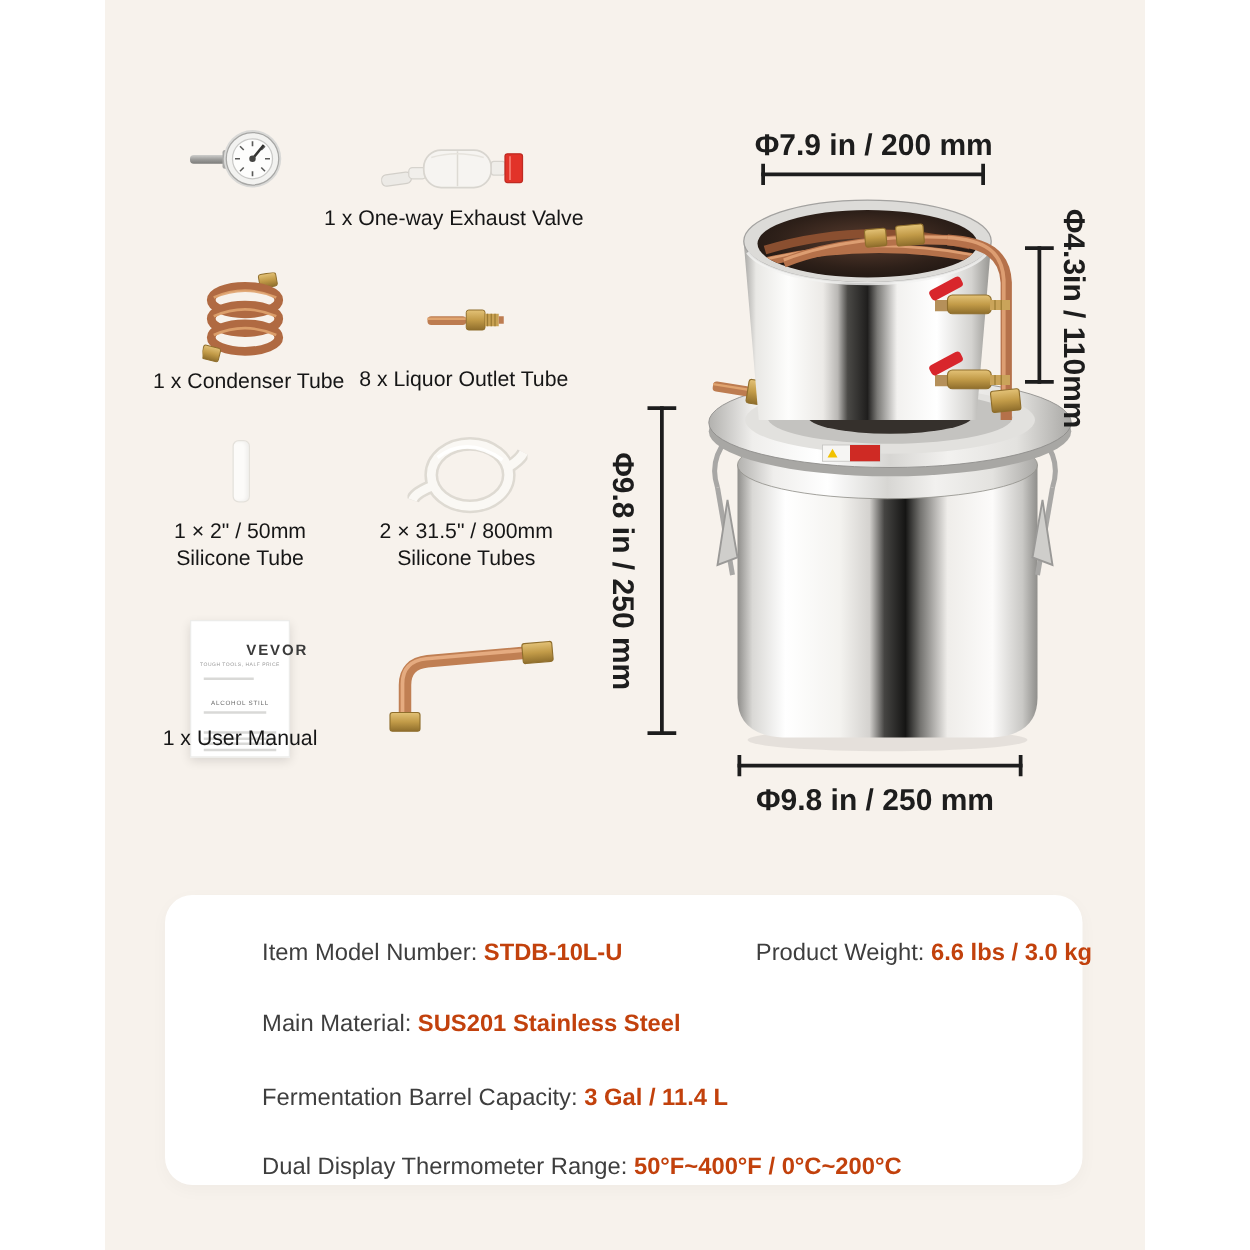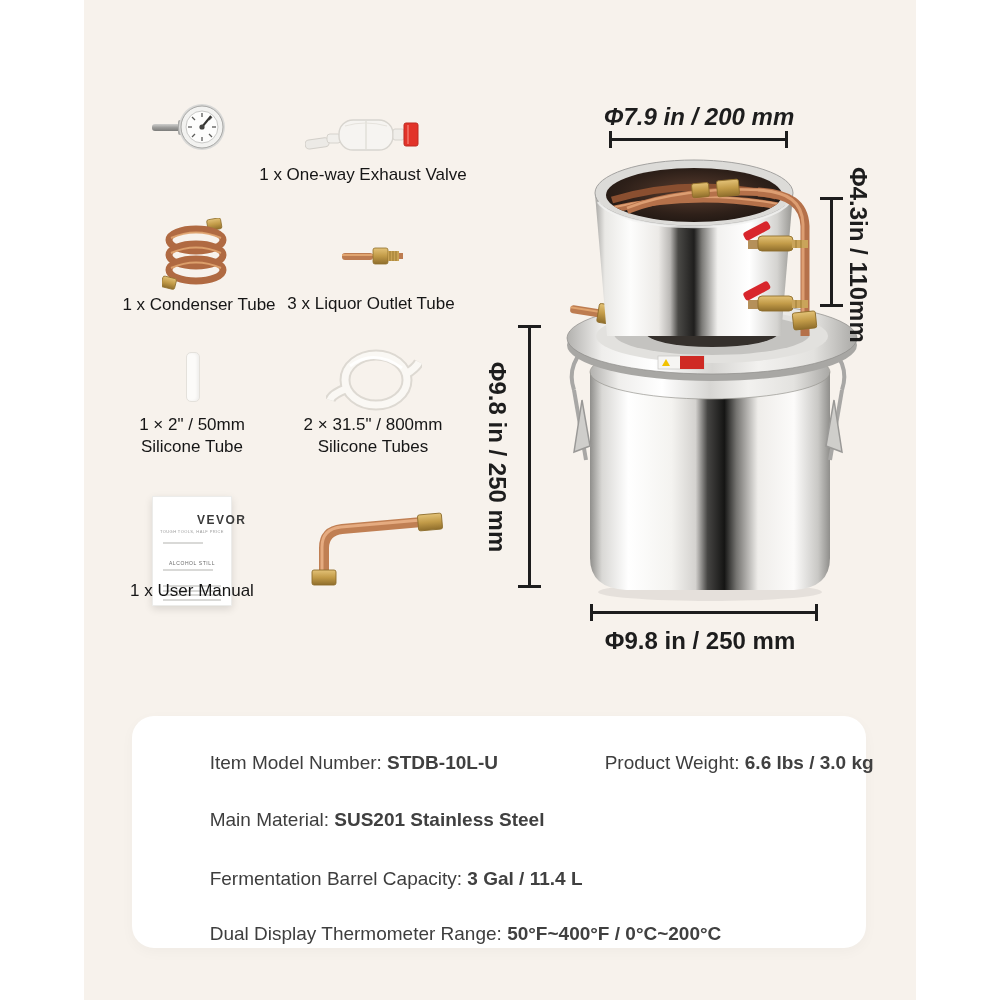--- a/index.html
+++ b/index.html
@@ -13,21 +13,21 @@
   .dim-h{position:absolute;height:3px;background:#1d1d1d;}
   .dim-h::before,.dim-h::after{content:"";position:absolute;top:-7px;width:3px;height:17px;background:#1d1d1d;}
   .dim-h::before{left:0;}
   .dim-h::after{right:0;}
   .dim-v{position:absolute;width:3px;background:#1d1d1d;}
   .dim-v::before,.dim-v::after{content:"";position:absolute;left:-10px;width:23px;height:3px;background:#1d1d1d;}
   .dim-v::before{top:0;}
   .dim-v::after{bottom:0;}
   .spec-card{position:absolute;left:132px;top:716px;width:734px;height:232px;background:#ffffff;border-radius:22px;box-shadow:0 4px 14px rgba(0,0,0,0.03);}
   .spec{position:absolute;font-size:19px;color:#3e3e3e;white-space:pre;}
-  .spec .spec-value{font-weight:bold;color:#404040;}
+  .spec .spec-value{font-weight:bold;color:#c2410c;}
   .manual{position:absolute;left:152px;top:496px;width:80px;height:110px;background:#ffffff;box-shadow:0 3px 8px rgba(0,0,0,0.12);border:1px solid #ececea;box-sizing:border-box;text-align:center;}
   .manual .brand{margin-top:16px;font-size:12px;font-weight:bold;letter-spacing:1.5px;color:#3a3a3a;margin-left:44px;}
   .manual .brand-sub{margin-top:2px;font-size:4px;letter-spacing:0.4px;color:#9a9a9a;}
   .manual .title{margin-top:16px;font-size:5px;letter-spacing:0.6px;color:#6a6a6a;}
   .manual .bar{height:2px;background:#d9d9d7;margin:3px 10px 0 10px;}
   .manual .bar.b1{margin-top:8px;width:40px;margin-left:10px;}
   .manual .bar.b2{width:50px;margin-left:10px;}
   .manual .parablock{margin:14px 8px 0 8px;}
   .manual .parablock .bar{margin:2.5px 2px 0 2px;}
   .sil-short{position:absolute;left:186px;top:352px;width:12px;height:48px;background:#fcfbf9;border:1px solid #e4e1db;border-radius:5px;box-shadow:inset -2px 0 3px rgba(0,0,0,0.05);}
@@ -151,21 +151,21 @@
     <path d="M 24 62 L 24 36 Q 24 19 42 17 L 122 10" fill="none" stroke="#c07f53" stroke-width="10" stroke-linecap="round"></path>
     <path d="M 22 60 L 22 35 Q 22 17 41 15 L 121 8" fill="none" stroke="#e5ab80" stroke-width="3" stroke-linecap="round"></path>
     <rect x="12" y="58" width="24" height="15" rx="2" fill="url(#brassG)" stroke="#8f6e2c" stroke-width="0.9"></rect>
     <g transform="rotate(-5 130 10)">
         <rect x="118" y="2" width="24" height="16" rx="2" fill="url(#brassG)" stroke="#8f6e2c" stroke-width="0.9"></rect>
       </g>
   </svg>
 
   <div class="kit-label" style="left:253px;top:164px;width:220px;">1 x One-way Exhaust Valve</div>
   <div class="kit-label" style="left:99px;top:294px;width:200px;">1 x Condenser Tube</div>
-  <div class="kit-label" style="left:261px;top:293px;width:220px;">3 x Liquor Outlet Tube</div>
+  <div class="kit-label" style="left:261px;top:293px;width:220px;">8 x Liquor Outlet Tube</div>
   <div class="kit-label" style="left:92px;top:414px;width:200px;"><span>1 × 2" / 50mm</span><br><span>Silicone Tube</span></div>
   <div class="kit-label" style="left:273px;top:414px;width:200px;"><span>2 × 31.5" / 800mm</span><br><span>Silicone Tubes</span></div>
   <div class="kit-label" style="left:92px;top:580px;width:200px;">1 x User Manual</div>
 
   <svg class="abs" style="left:552px;top:148px;" width="312" height="468" viewBox="0 0 312 468">
     <defs>
       <linearGradient id="gTop" x1="0" y1="0" x2="1" y2="0">
         <stop offset="0" stop-color="#a7a6a3"></stop>
           <stop offset="0.05" stop-color="#e9e8e5"></stop>
         <stop offset="0.18" stop-color="#fdfdfc"></stop>
@@ -293,21 +293,21 @@
       <g stroke="#9b7a33" stroke-width="1">
           <line x1="244" y1="152" x2="244" y2="160"></line>
           <line x1="249" y1="152" x2="249" y2="160"></line>
         </g>
       <g transform="rotate(-28 212 152)">
           <rect x="196" y="136" width="28" height="9" rx="3" fill="#d8262c"></rect>
         </g>
     </g>
   </svg>
 
-  <div class="dim-label" style="left:569px;top:103px;width:260px;font-style:italic;">Φ7.9 in / 200 mm</div>
+  <div class="dim-label" style="left:569px;top:103px;width:260px;">Φ7.9 in / 200 mm</div>
   <div class="dim-h" style="left:609px;top:138px;width:179px;"></div>
 
   <div class="dim-v" style="left:830px;top:197px;height:110px;"></div>
   <div class="dim-label rot90" style="left:773px;top:238px;width:170px;">Φ4.3in / 110mm</div>
 
   <div class="dim-v" style="left:528px;top:325px;height:263px;"></div>
   <div class="dim-label rot90" style="left:397px;top:443px;width:200px;">Φ9.8 in / 250 mm</div>
 
   <div class="dim-h" style="left:590px;top:611px;width:228px;"></div>
   <div class="dim-label" style="left:570px;top:627px;width:260px;">Φ9.8 in / 250 mm</div>

